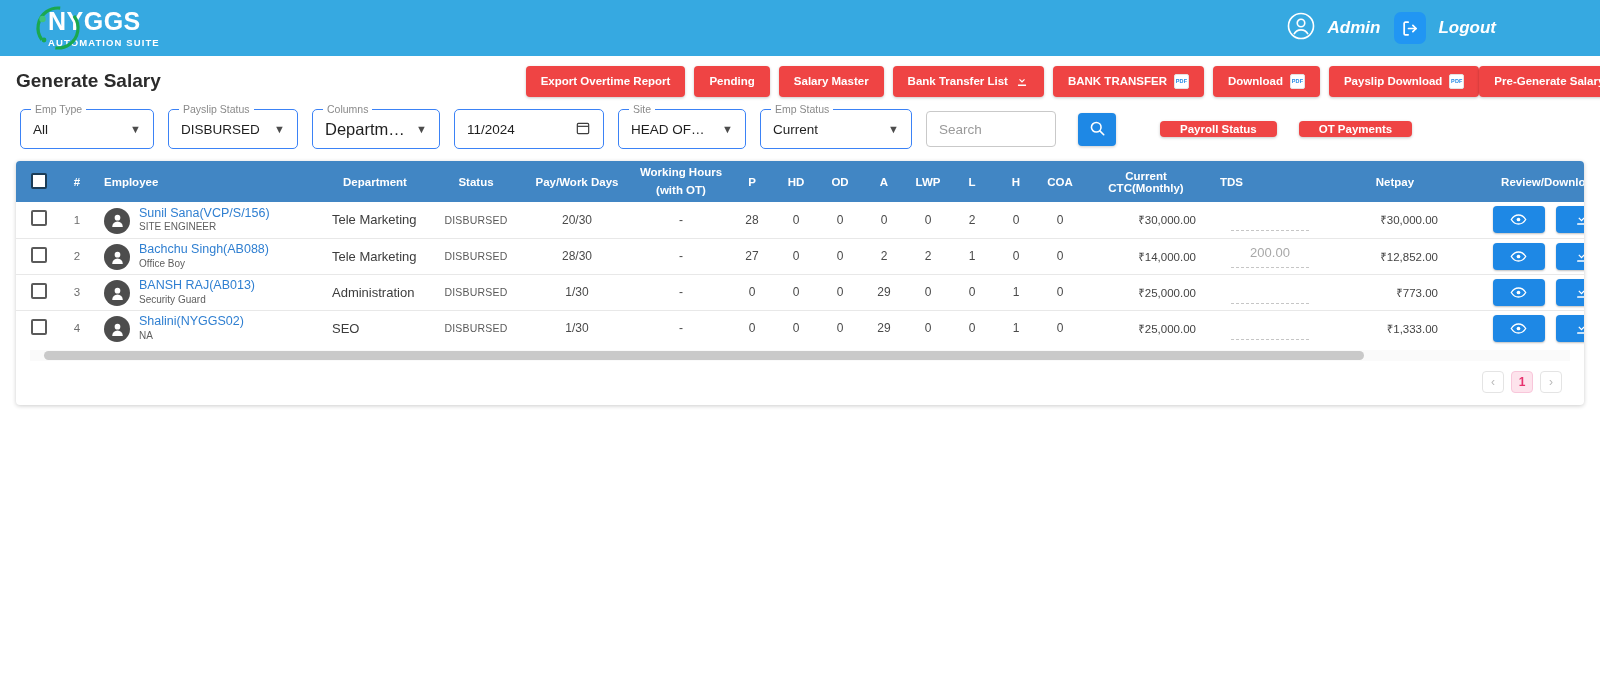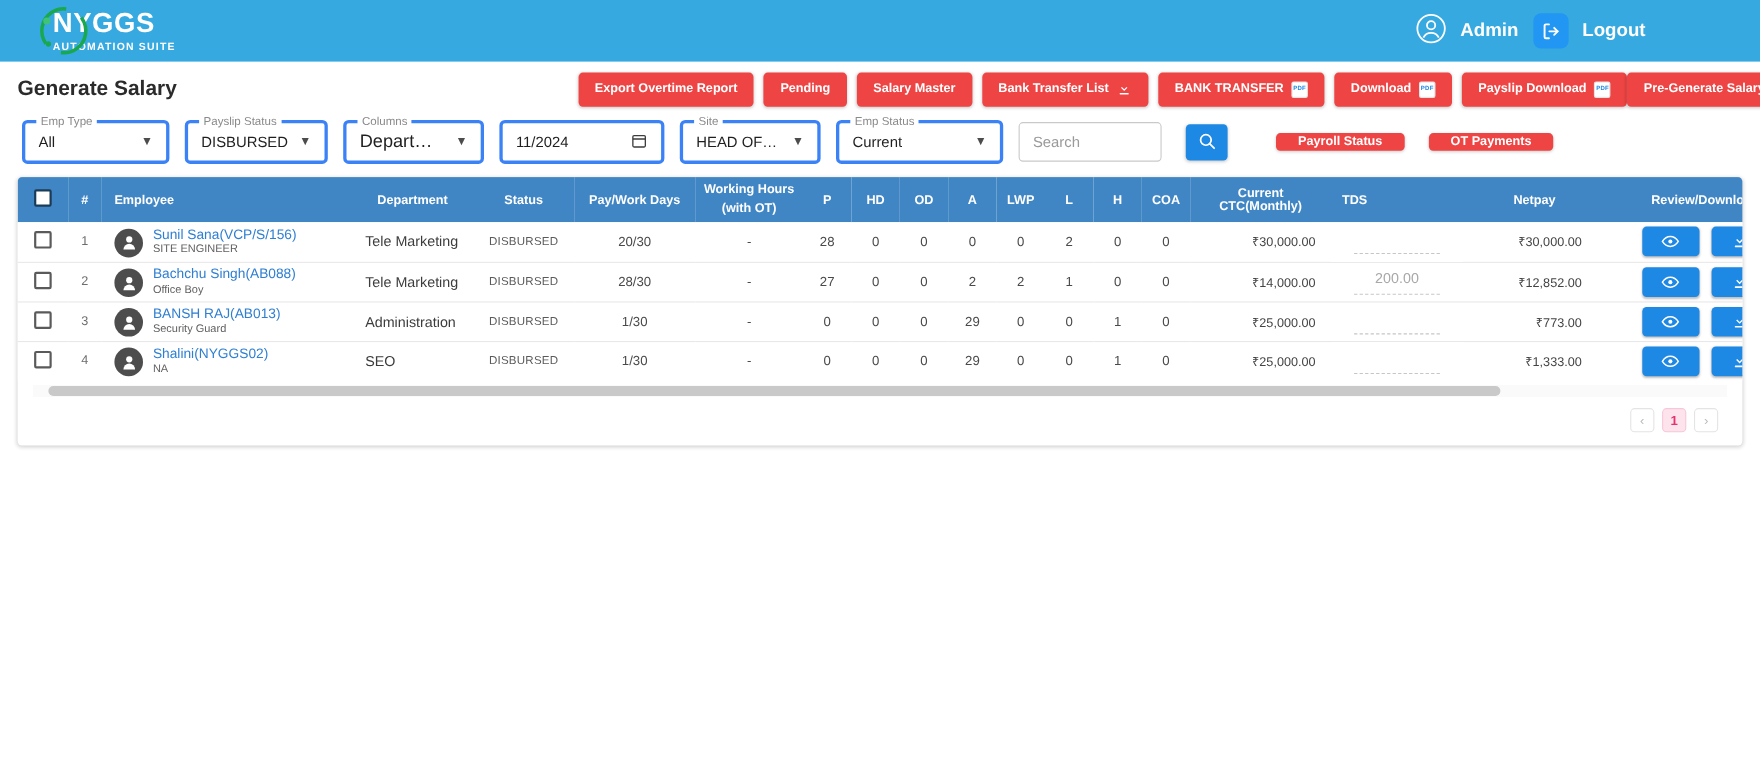--- a/index.html
+++ b/index.html
@@ -32,21 +32,21 @@
   .logo-sub {
     color: #ffffff; font-weight: bold; font-size: 9.5px;
     letter-spacing: 1.1px; margin-top: 3px;
   }
   .appbar-right {
     margin-left: auto; display: flex; align-items: center; gap: 14px;
     padding-right: 80px;
   }
   .user-chip, .logout-chip { display: flex; align-items: center; gap: 12px; }
   .appbar-label {
-    color: #ffffff; font-size: 17px; font-weight: bold;
+    color: #ffffff; font-size: 17px; font-weight: bold; font-style: italic;
   }
   .logout-badge {
     width: 32px; height: 32px; border-radius: 7px;
     background: #2196f3; display: flex; align-items: center; justify-content: center;
   }
 
   
   .actionbar {
     height: 36px; margin-top: 7px;
     display: flex; align-items: center;
@@ -82,21 +82,21 @@
     border: 1px solid #e3e3e3;
   }
 
   
   .filterbar {
     display: flex; align-items: center;
     padding: 0 20px; margin-top: 10px; gap: 14px;
   }
   .field {
     position: relative; height: 40px;
-    border: 3px solid #3b82f6; border-radius: 5px;
+    border: 1px solid #3b82f6; border-radius: 5px;
     display: flex; align-items: center;
     padding: 0 12px; background: #fff;
   }
   .field > .legend {
     position: absolute; top: -7px; left: 10px;
     background: #fff; padding: 0 4px;
     font-size: 10.5px; color: #8a8a8a;
     white-space: nowrap;
   }
   .field .value {

